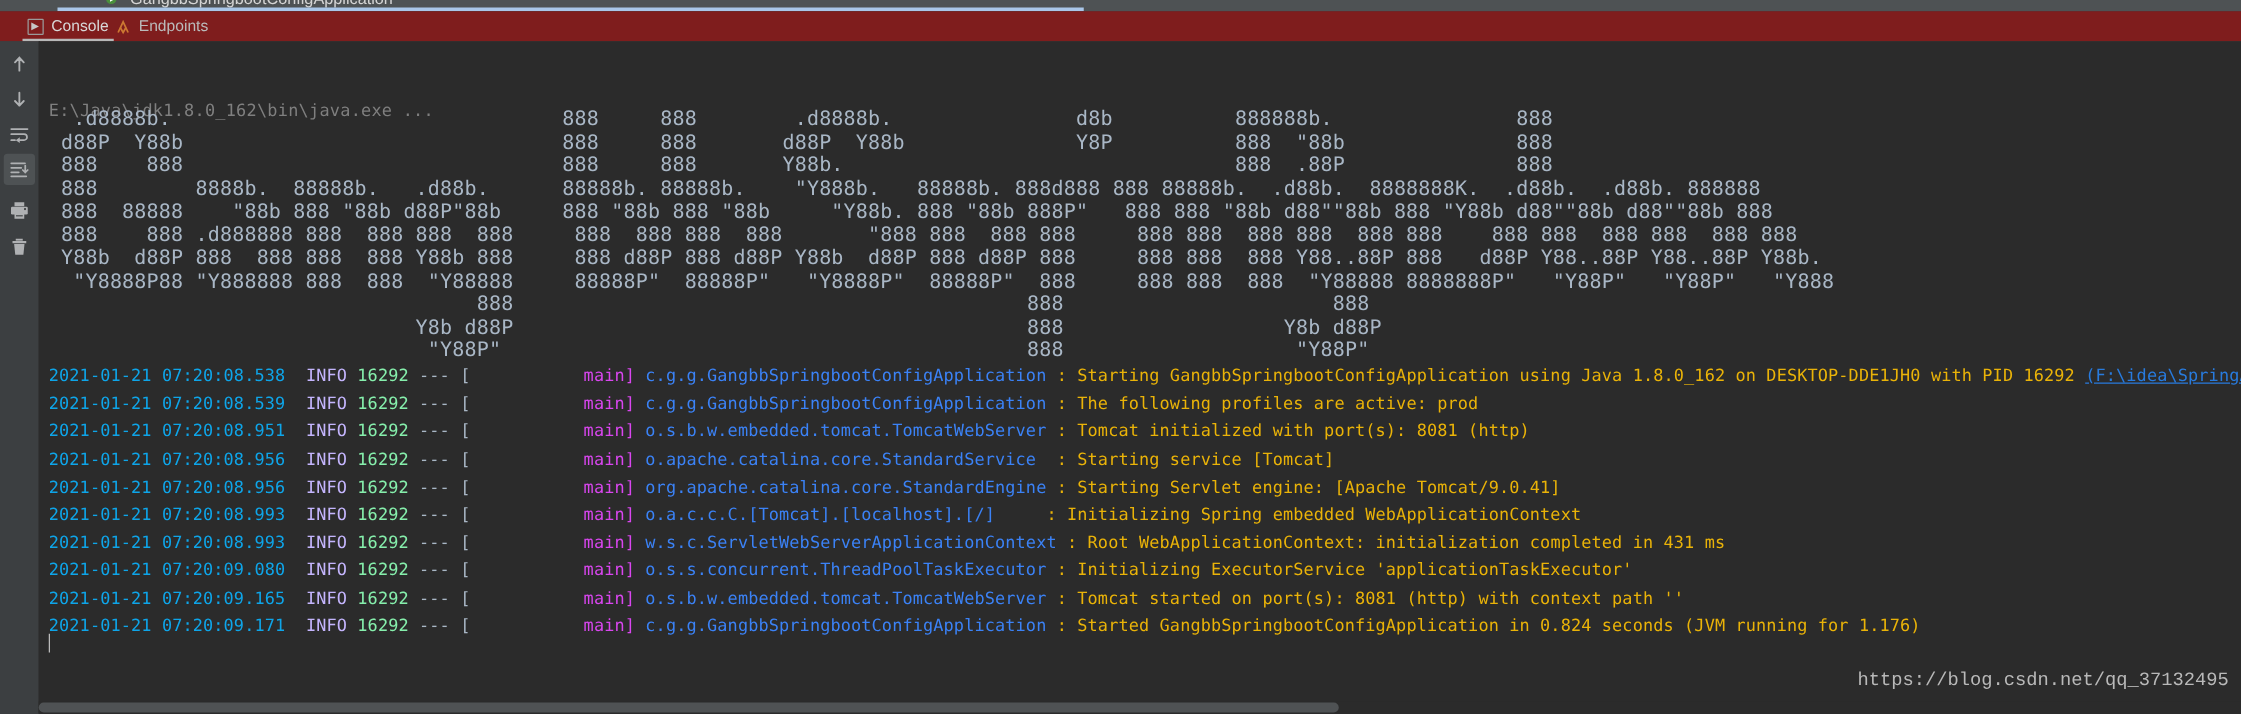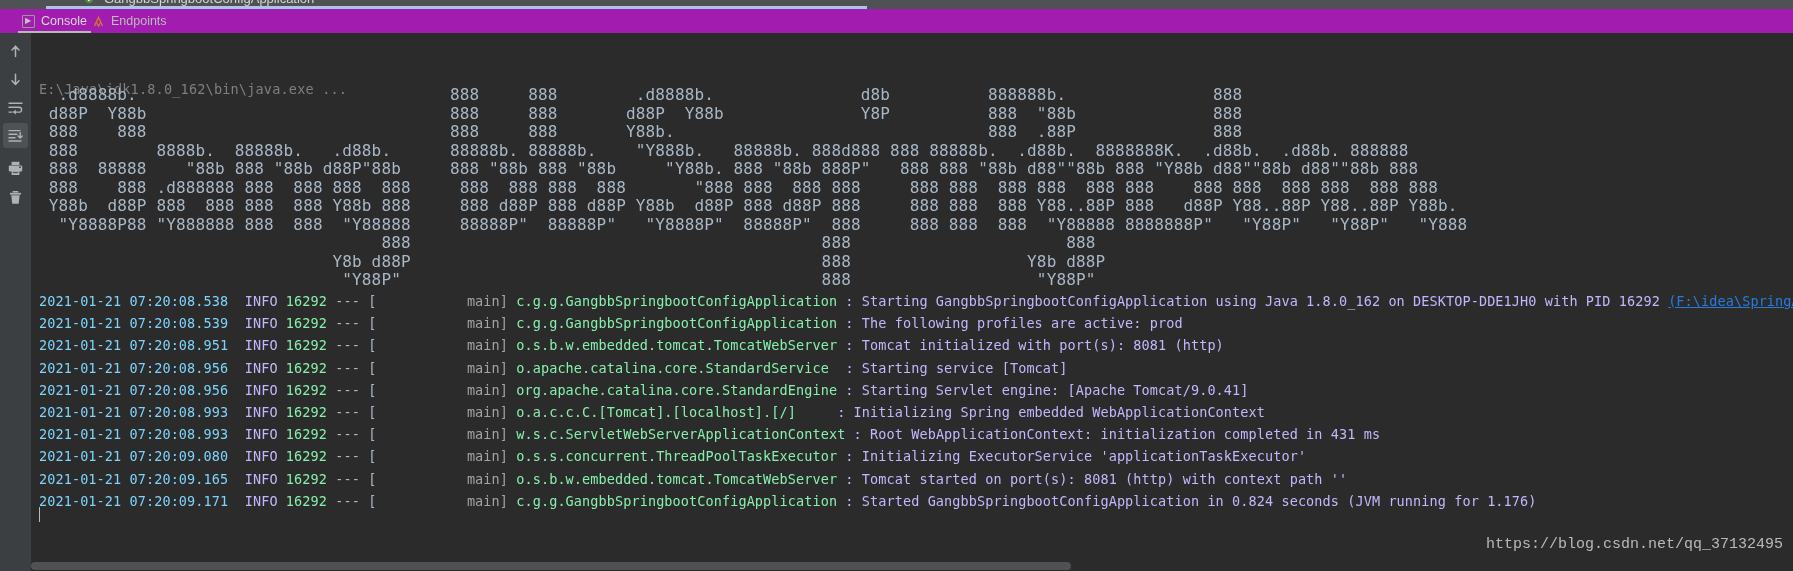--- a/index.html
+++ b/index.html
@@ -48,21 +48,21 @@
     height: 3px;
     background: #a9c6e8;
   }
 
   
   #tabbar {
     position: absolute;
     top: 9px; left: 0;
     width: 1793px;
     height: 24px;
-    background: #a21caf;
+    background: #7f1d1d;
   }
   .tab {
     position: absolute;
     top: 0;
     height: 24px;
     display: flex;
     align-items: center;
     gap: 6px;
     font-family: "Liberation Sans", sans-serif;
     font-size: 12.5px;
@@ -147,27 +147,27 @@
   }
   #loglines {
     position: absolute;
     top: 257px; left: 8px;
     font-size: 13.5px;
     line-height: 22.2px;
     letter-spacing: 0.1px;
     white-space: pre;
   }
   .lg { display: block; white-space: pre; }
-  .c-ts   { color: #7dd3fc; }
+  .c-ts   { color: #0ea5e9; }
   .c-lvl  { color: #c4b5fd; }
   .c-pid  { color: #86efac; }
   .c-dash { color: #a9b7c6; }
-  .c-thr  { color: #a3a3a3; }
-  .c-log  { color: #86efac; }
-  .c-msg  { color: #c4b5fd; margin-top: 20px; }
+  .c-thr  { color: #d946ef; }
+  .c-log  { color: #3b82f6; }
+  .c-msg  { color: #eab308; margin-top: 20px; }
   .c-link { color: #287bde; text-decoration: underline; }
 
   
   #caret {
     position: absolute;
     left: 8px;
     top: 474px;
     width: 1px;
     height: 15px;
     background: #bbbbbb;

